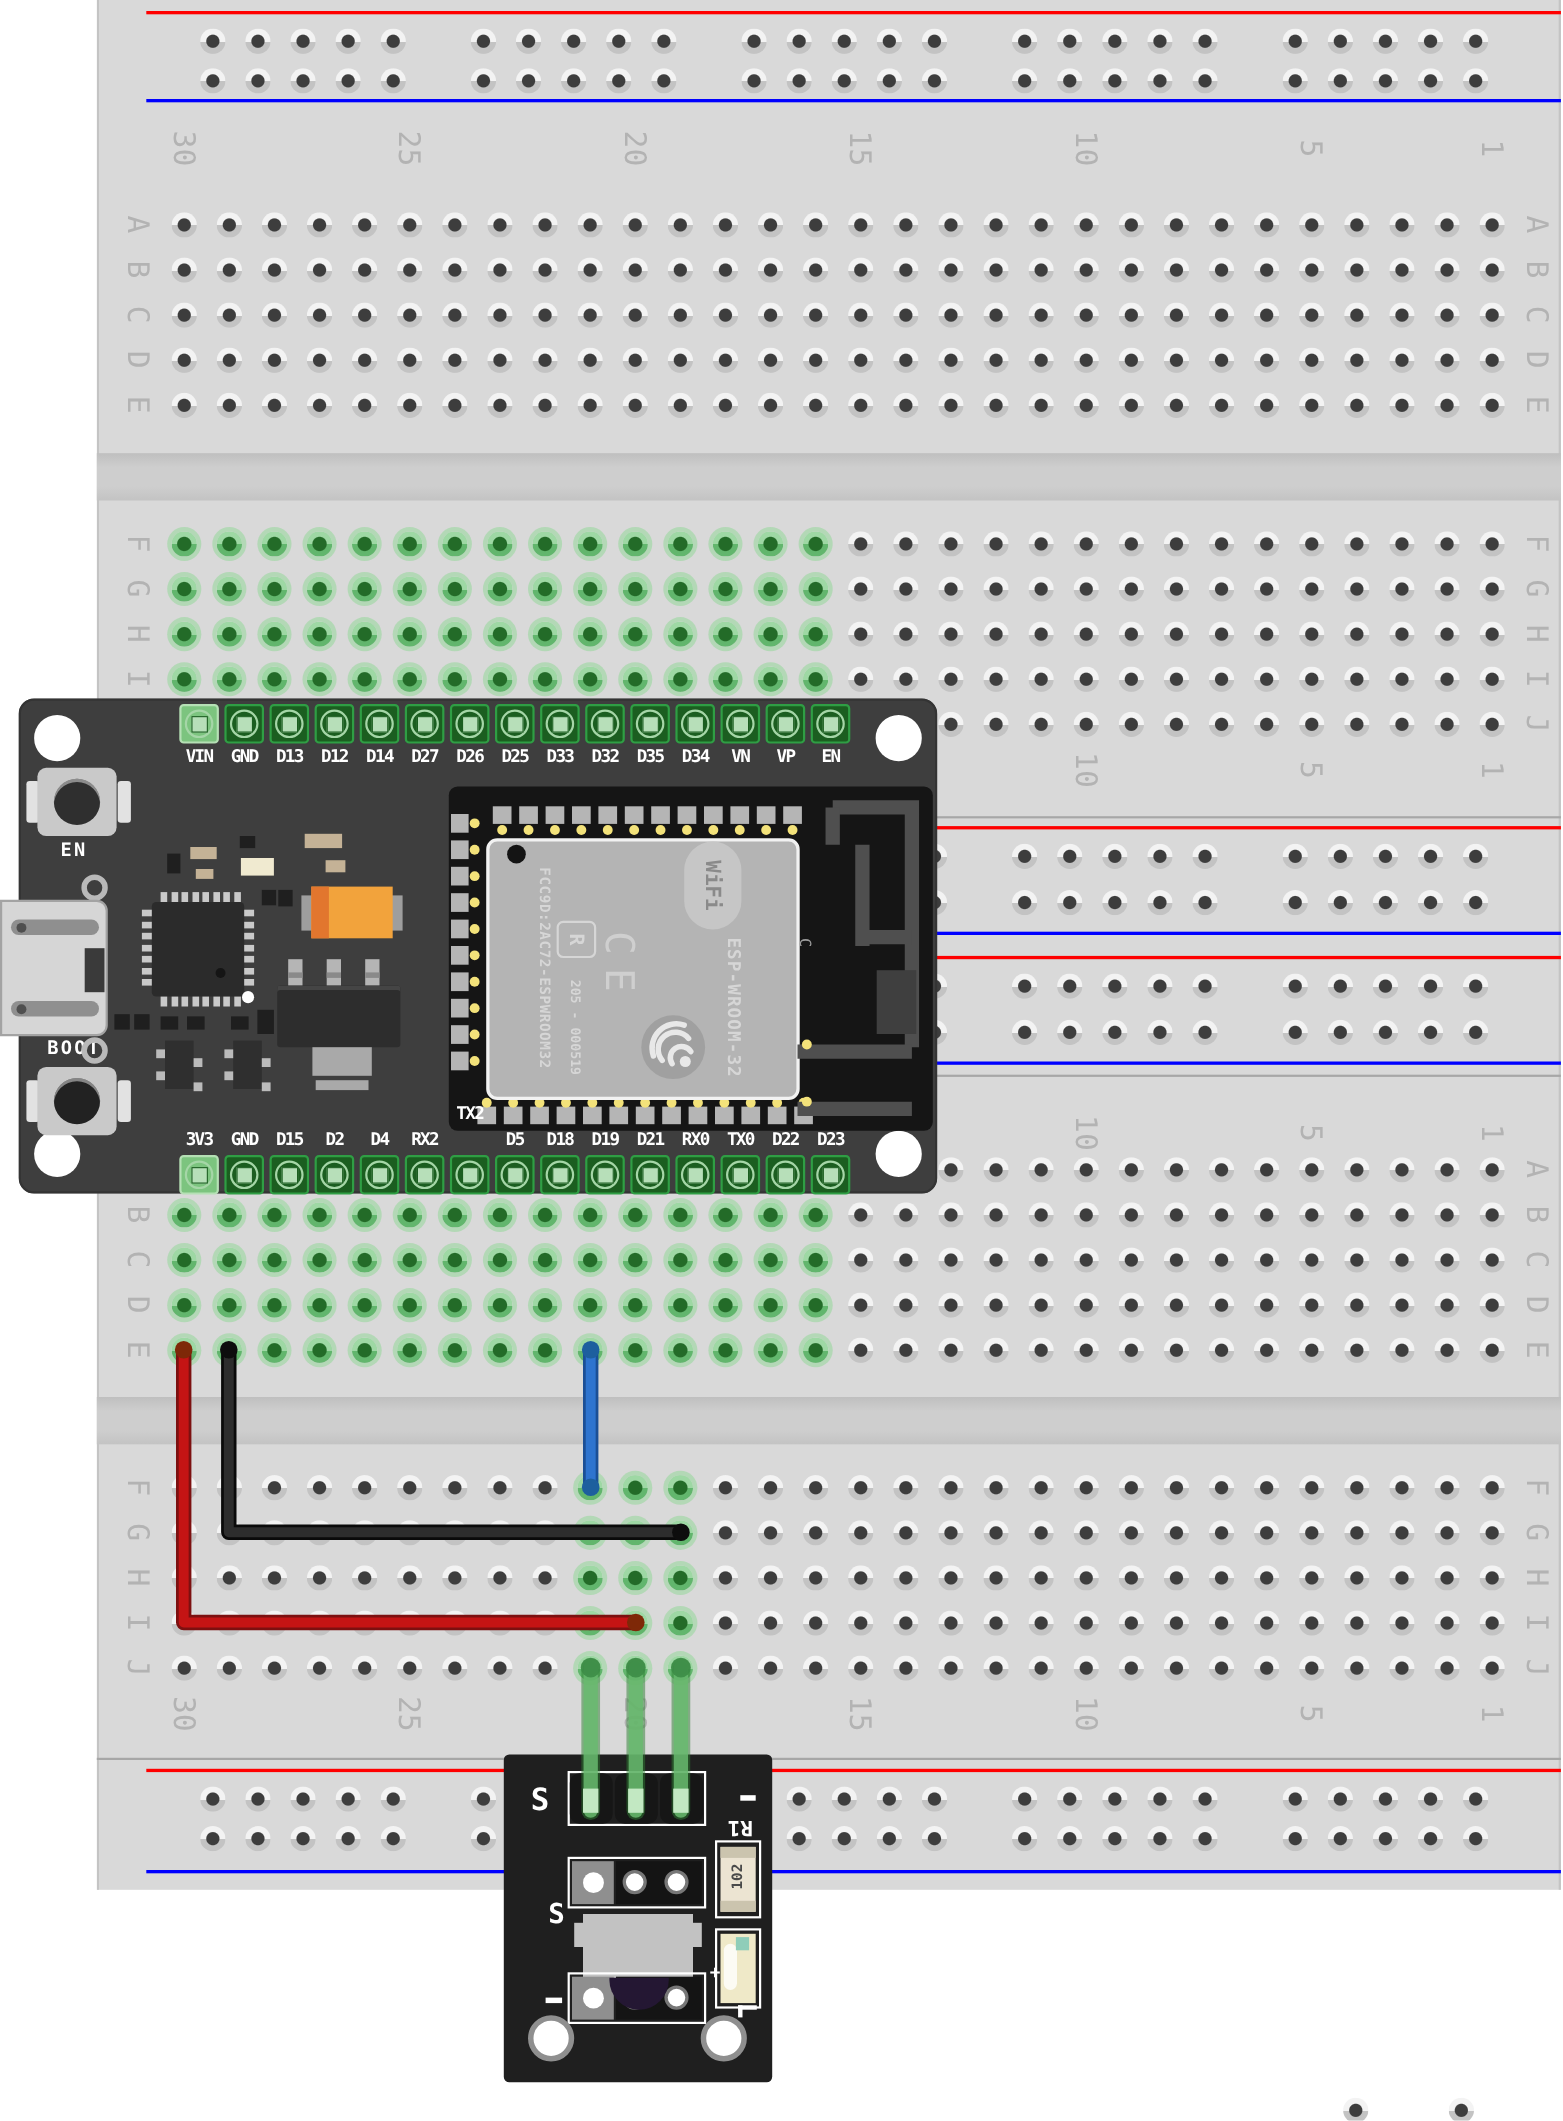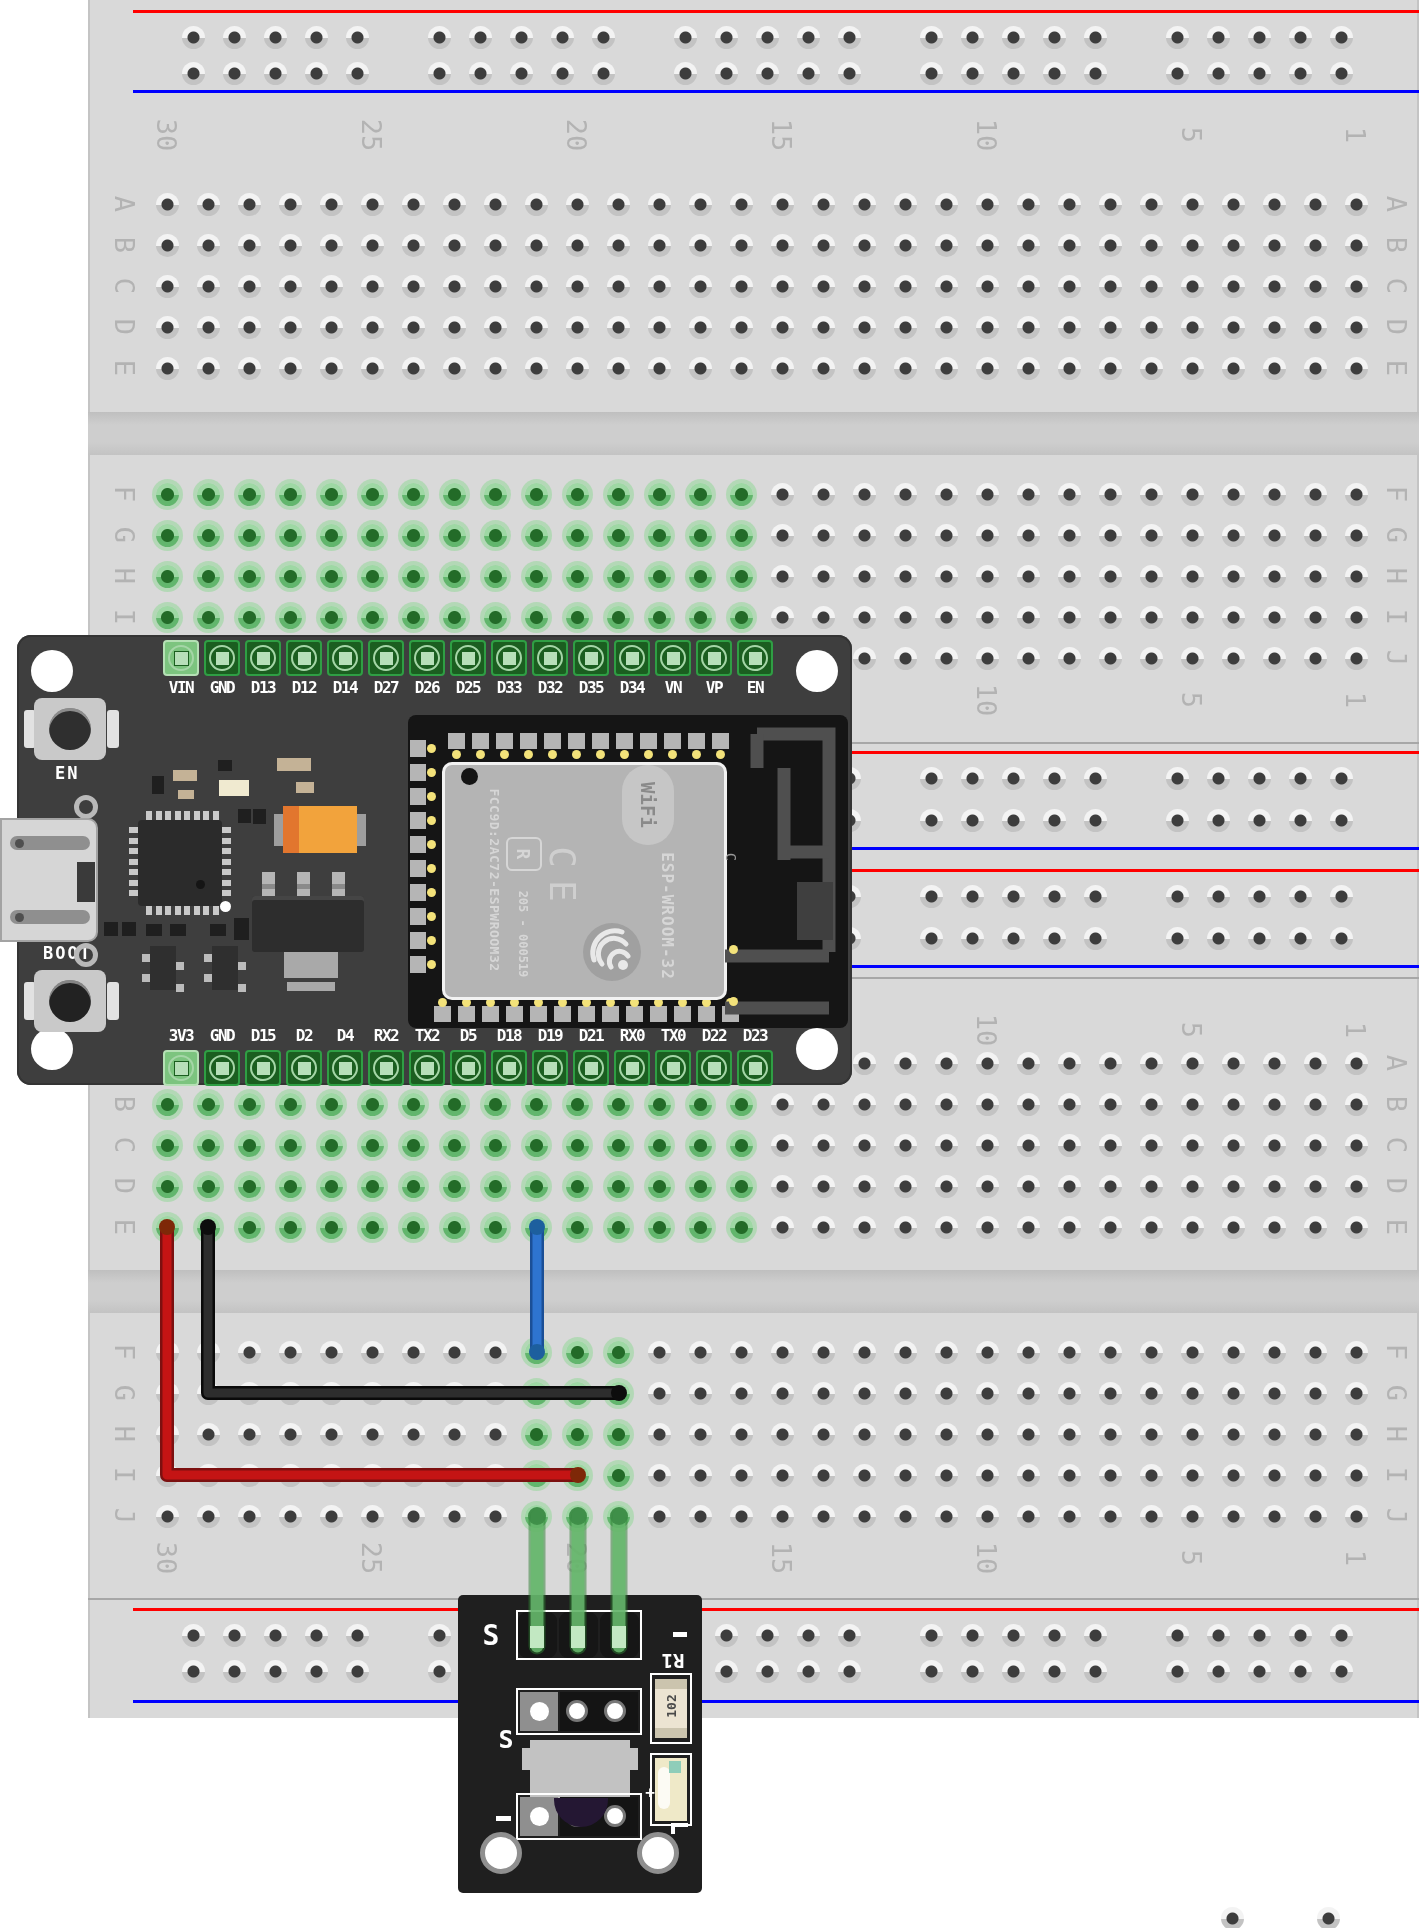--- a/index.html
+++ b/index.html
@@ -1290,21 +1290,21 @@
           <div class="ring">
             <div class="sq"></div>
           </div>
         </div>
         <div class="pinlabel" style="left: 347px; top: 392px;">RX2</div>
         <div class="socket" style="left: 392px; top: 415px;">
           <div class="ring">
             <div class="sq"></div>
           </div>
         </div>
-        <div class="pinlabel" style="left: 388px; top: 392px;">TX2</div>
+        <div class="pinlabel" style="left: 388px; top: 368px;">TX2</div>
         <div class="socket" style="left: 433px; top: 415px;">
           <div class="ring">
             <div class="sq"></div>
           </div>
         </div>
         <div class="pinlabel" style="left: 429px; top: 392px;">D5</div>
         <div class="socket" style="left: 474px; top: 415px;">
           <div class="ring">
             <div class="sq"></div>
           </div>

